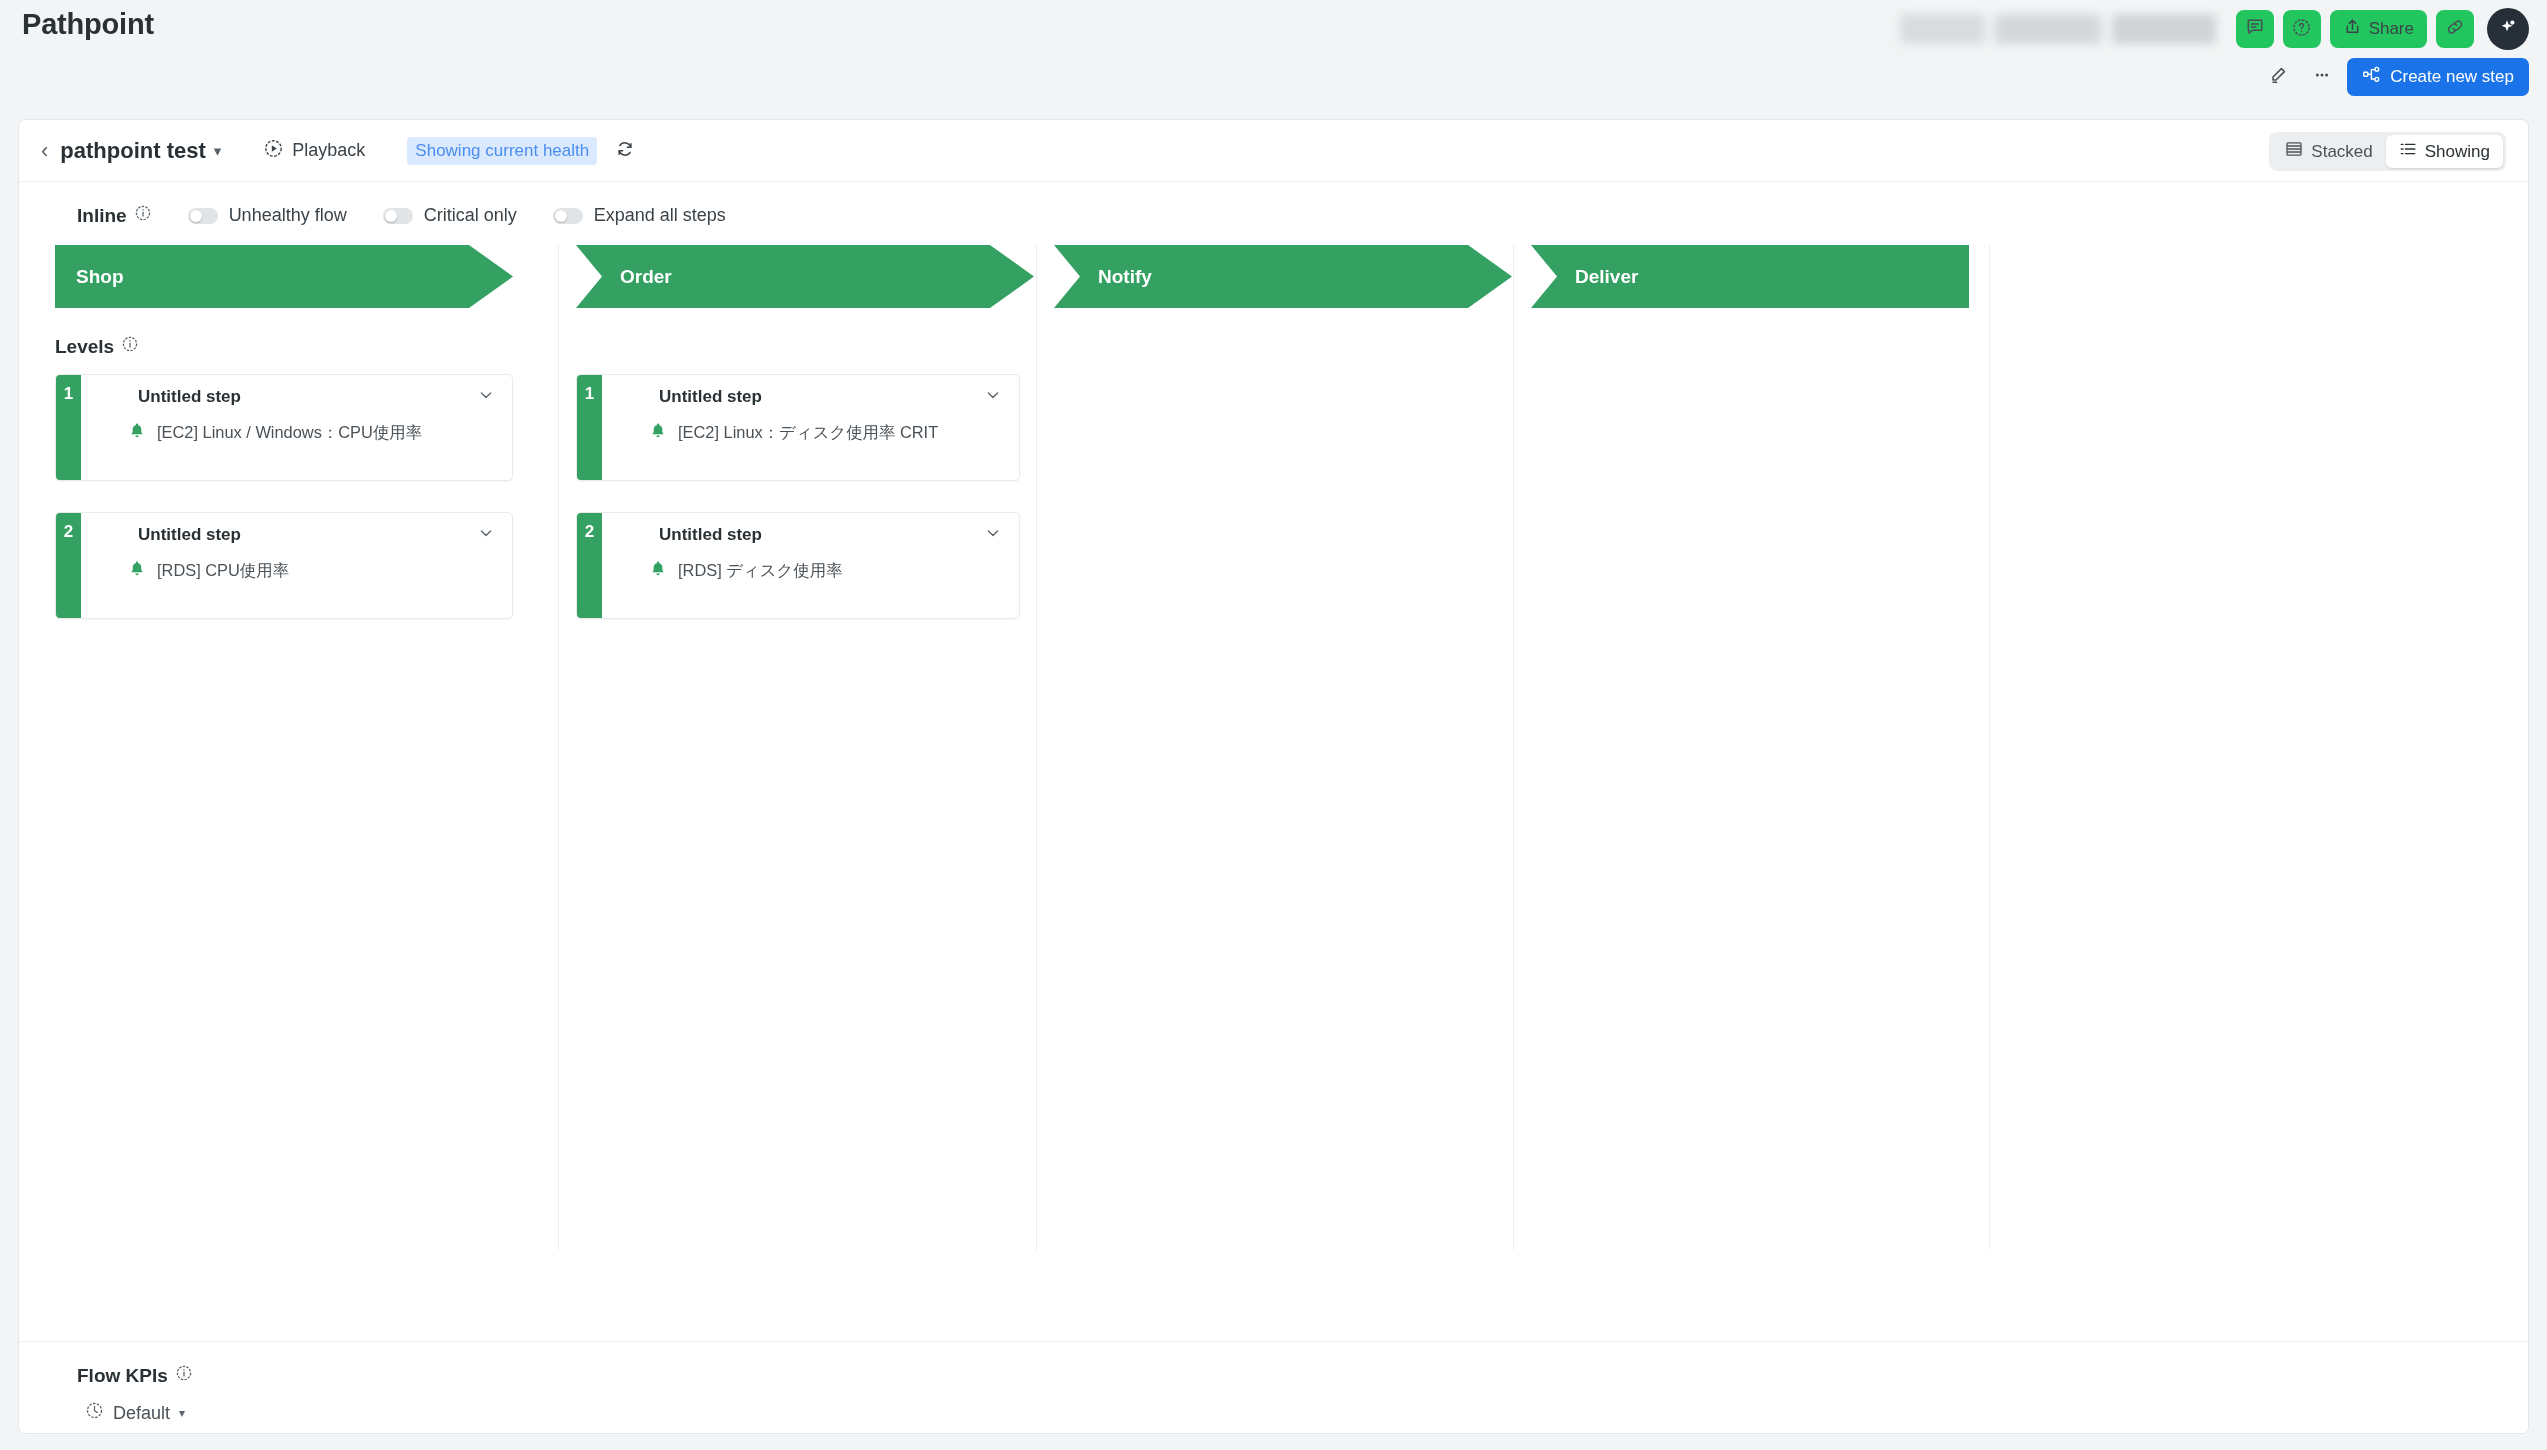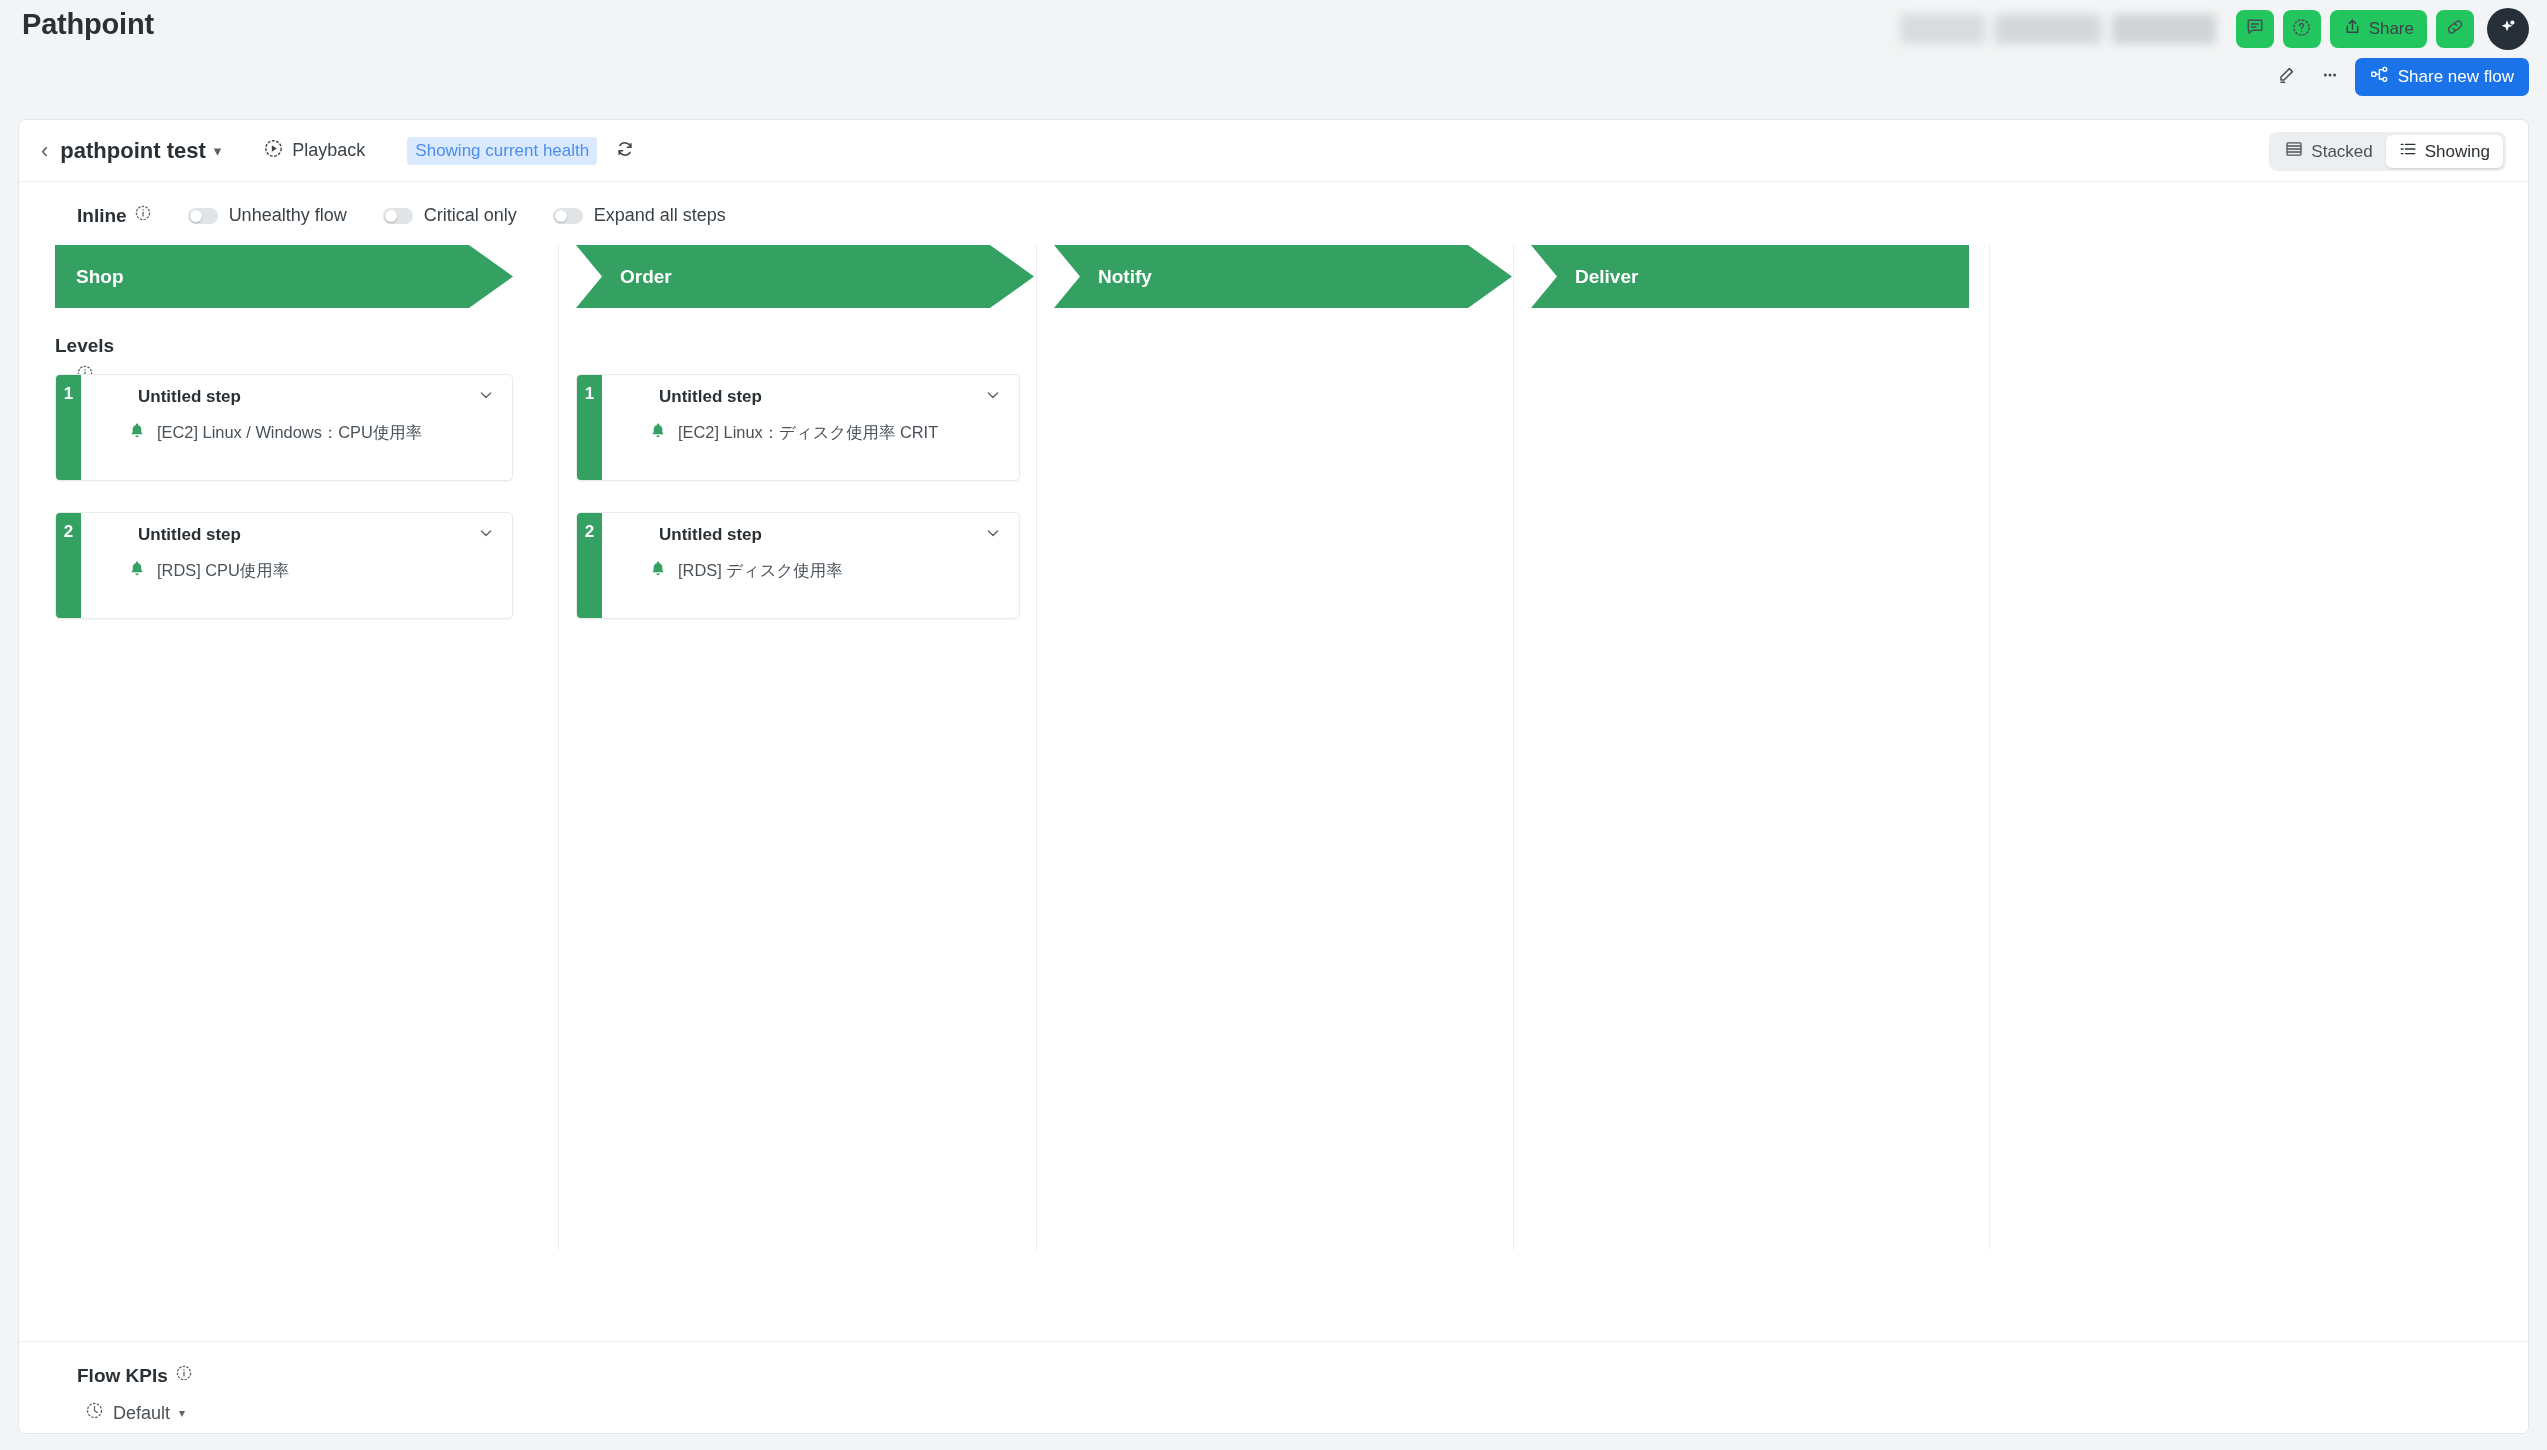--- a/index.html
+++ b/index.html
@@ -101,21 +101,21 @@
   .stage-col .divider {
     position: absolute; left: 0; top: 0; width: 1px; height: 1005px; background: #eceef0;
   }
   .chev {
     position: absolute; height: 63px; background: #34a163; display: flex; align-items: center;
   }
   .chev-label { color: #ffffff; font-size: 19px; font-weight: bold; }
 
   .levels-label {
     position: absolute; font-size: 19px; font-weight: bold; color: #2a3135;
-    display: flex; align-items: center; gap: 7px; flex-direction: column;
+    display: flex; align-items: center; gap: 7px;
   }
 
   .step-card {
     position: absolute; display: flex; background: #ffffff;
     border: 1px solid #e8eaec; border-radius: 5px; overflow: hidden;
     box-shadow: 0 1px 2px rgba(0,0,0,.04);
   }
   .step-badge {
     width: 25px; background: #34a163; color: #ffffff;
     font-size: 17px; font-weight: bold; padding-top: 9px; text-align: center; flex: none;
@@ -213,21 +213,21 @@
     </div>
     <button class="btn-primary">
       <span>
         <svg width="19" height="19" viewBox="0 0 19 19" fill="none" stroke="#ffffff" stroke-width="1.4">
           <rect x="1.8" y="7.3" width="4" height="4" rx=".7"></rect>
           <circle cx="14.8" cy="4.3" r="1.9"></circle>
             <circle cx="14.8" cy="14.3" r="1.9"></circle>
           <path d="M5.8 9.3h3.6V4.6h3.5M9.4 9.3v4.7h3.5" stroke-linecap="round"></path>
         </svg>
       </span>
-      <span>Share new flow</span>
+      <span>Create new step</span>
     </button>
   </div>
 </div>
 
 <div class="board">
 
   <div class="flowbar">
     <span class="back-chevron">‹</span>
     <span class="flow-name">pathpoint test</span>
     <span class="caret">▾</span>

